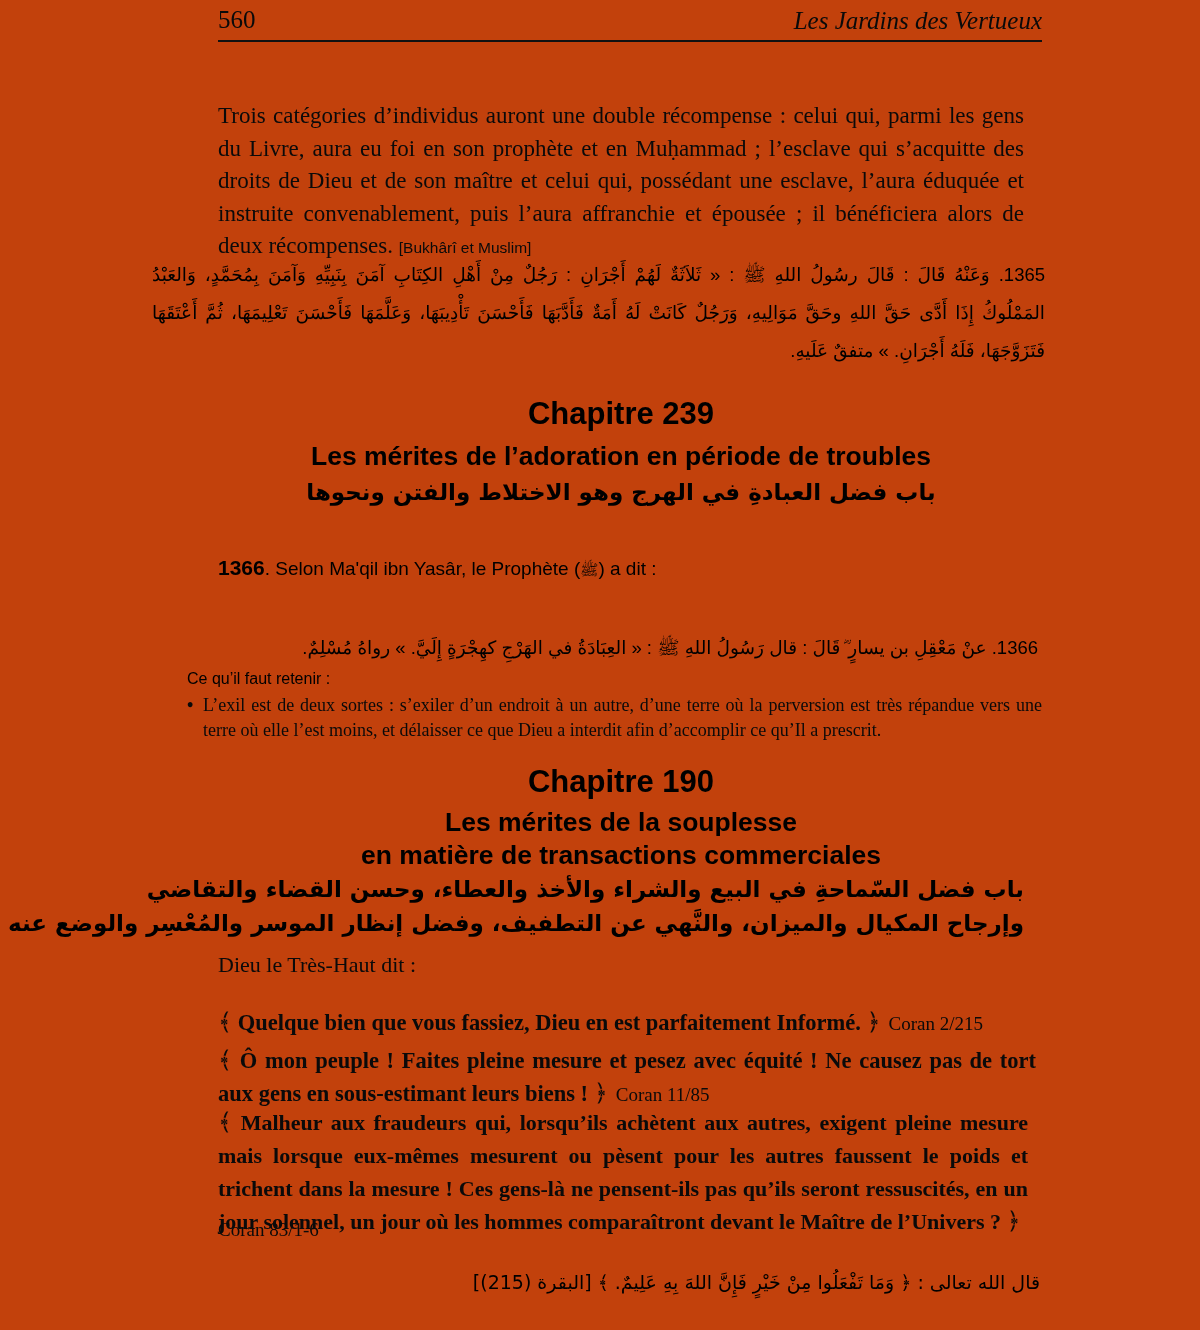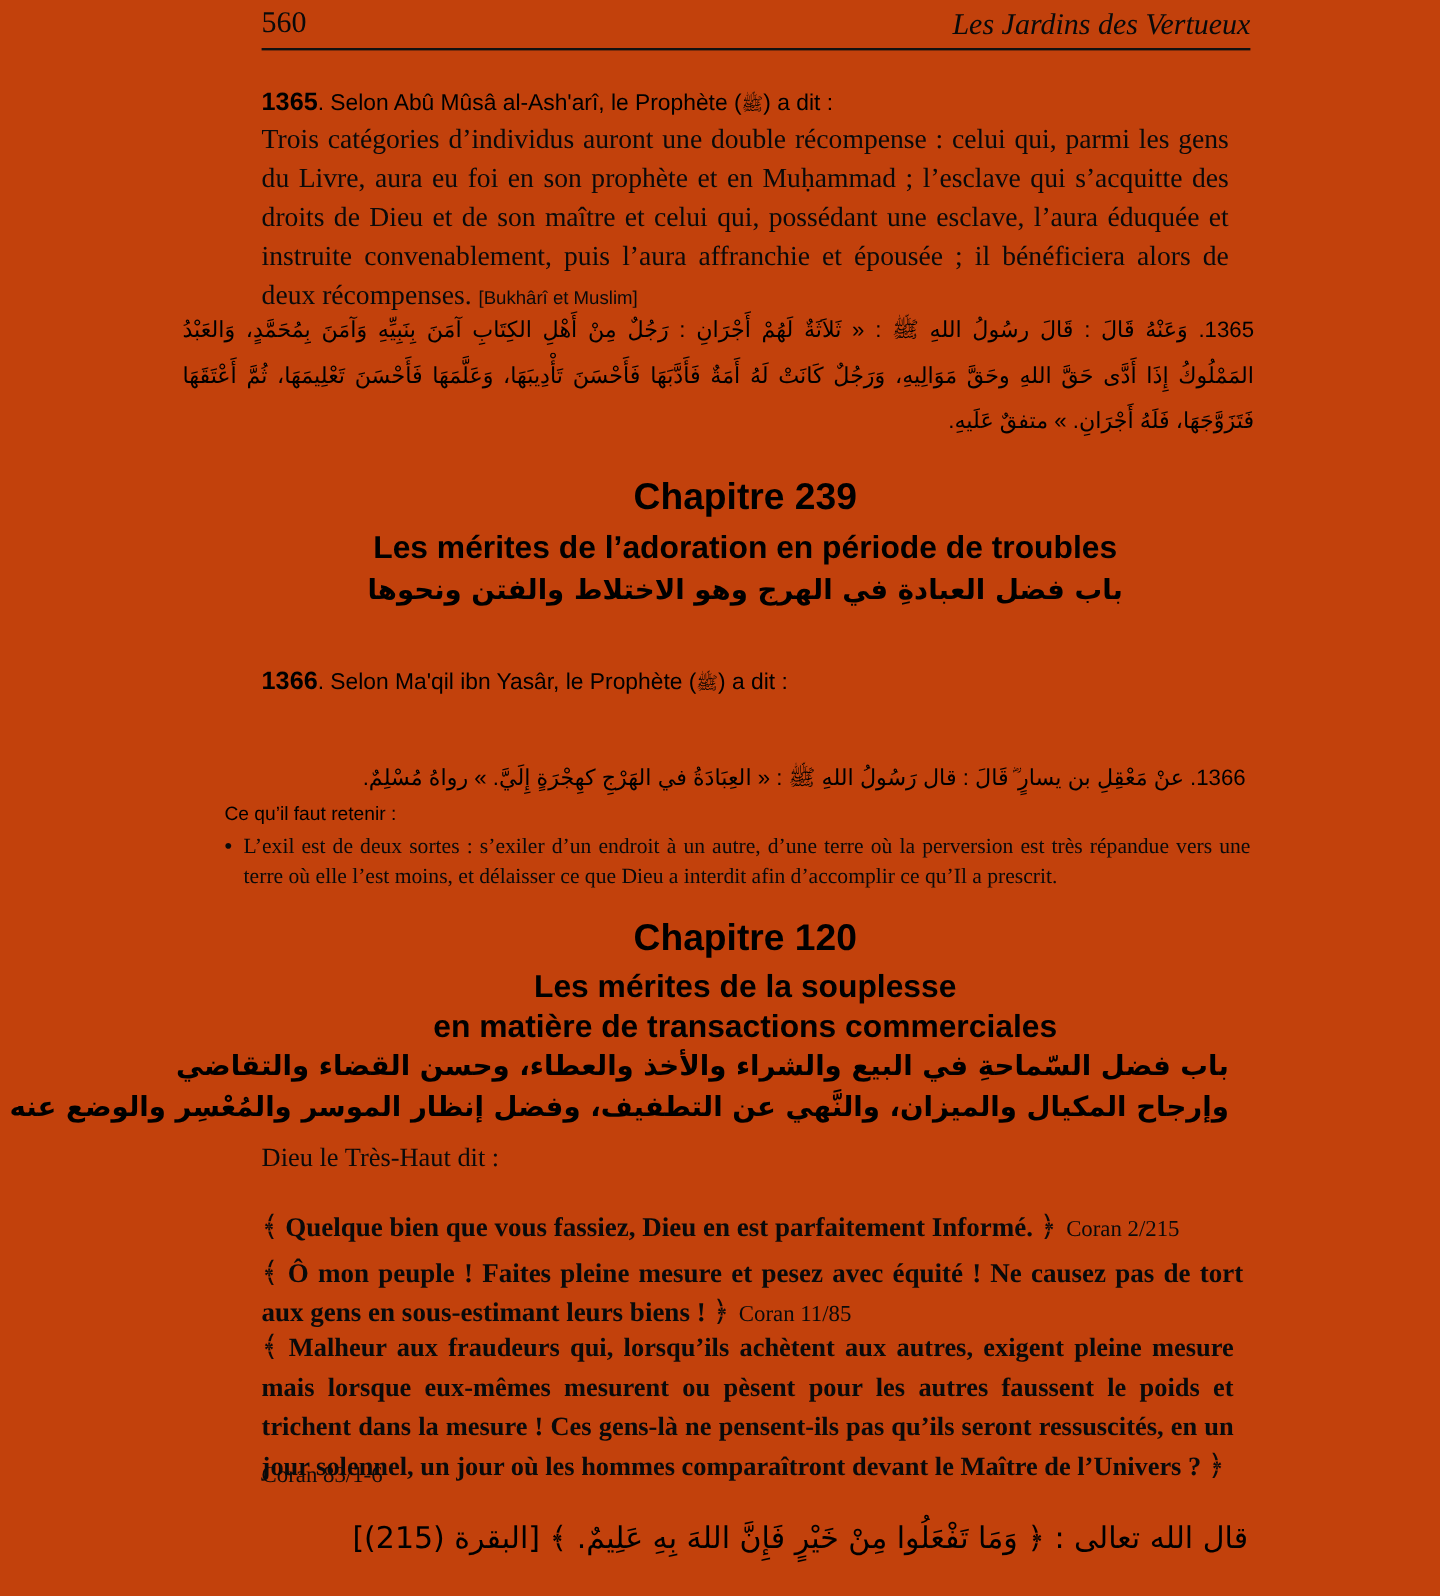--- a/index.html
+++ b/index.html
@@ -61,35 +61,32 @@
 
   .q-intro{left:218px;top:952px;font-size:22px;}
   .quote{left:218px;width:818px;font-weight:bold;font-size:22.5px;line-height:33px;text-align:justify;}
   .q1{top:1006px;}
   .q2{top:1044px;}
   .q3{top:1106px;width:810px;font-size:22px;}
   .qmark{font-family:"DejaVu Sans",sans-serif;font-weight:400;font-size:24px;}
   .qref{font-family:"Liberation Serif","DejaVu Serif",serif;font-weight:400;font-size:19px;margin-left:8px;white-space:nowrap;}
   .qref3{left:218px;top:1219px;font-size:19px;}
 
-  .ar-footer{left:155px;top:1262px;width:885px;font-size:25px;height:40px;line-height:40px;
+  .ar-footer{left:155px;top:1262px;width:885px;font-size:19px;height:40px;line-height:40px;
              font-family:"DejaVu Sans",sans-serif;direction:rtl;text-align:right;color:#000;}
 </style>
 </head>
 <body>
 
 <div class="page">
 
   <div class="abs serif page-num">560</div>
   <div class="abs serif book-title">Les Jardins des Vertueux</div>
   <div class="abs header-rule"></div>
 
-  <div class="abs h-head h1365-head">
-    <span class="h-num">1365</span><span>. Selon Abû Mûsâ al-Ash'arî, le Prophète (</span><span class="pbuh">ﷺ</span><span>) a dit :</span>
-  </div>
   <div class="abs serif p1365">
     <span>Trois catégories d’individus auront une double récompense : celui qui, parmi les gens du Livre, aura eu foi en son prophète et en Muḥammad ; l’esclave qui s’acquitte des droits de Dieu et de son maître et celui qui, possédant une esclave, l’aura éduquée et instruite convenablement, puis l’aura affranchie et épousée ; il bénéficiera alors de deux récompenses. </span><span class="src-tag">[Bukhârî et Muslim]</span>
   </div>
   <div class="abs ar1365">
     <div class="ar-line ar-just">1365. وَعَنْهُ قَالَ : قَالَ رسُولُ اللهِ ﷺ : « ثَلاَثَةٌ لَهُمْ أَجْرَانِ : رَجُلٌ مِنْ أَهْلِ الكِتَابِ آمَنَ بِنَبِيِّهِ وَآمَنَ بِمُحَمَّدٍ، وَالعَبْدُ</div>
     <div class="ar-line ar-just">المَمْلُوكُ إِذَا أَدَّى حَقَّ اللهِ وحَقَّ مَوَالِيهِ، وَرَجُلٌ كَانَتْ لَهُ أَمَةٌ فَأَدَّبَهَا فَأَحْسَنَ تَأْدِيبَهَا، وَعَلَّمَهَا فَأَحْسَنَ تَعْلِيمَهَا، ثُمَّ أَعْتَقَهَا</div>
     <div class="ar-line ar-right">فَتَزَوَّجَهَا، فَلَهُ أَجْرَانِ. » متفقٌ عَلَيهِ.</div>
   </div>
 
   <div class="abs ch-wrap ch239-title ch-title">Chapitre 239</div>
@@ -102,21 +99,21 @@
   <div class="abs ar1366">
     <div class="ar-line ar-right">1366. عنْ مَعْقِلِ بن يسارٍ ؓ قَالَ : قال رَسُولُ اللهِ ﷺ : « العِبَادَةُ في الهَرْجِ كهِجْرَةٍ إِلَيَّ. » رواهُ مُسْلِمٌ.</div>
   </div>
 
   <div class="abs ret-label">Ce qu’il faut retenir :</div>
   <div class="abs serif ret-bullet">
     <div class="ret-dot">•</div>
     <div class="ret-text">L’exil est de deux sortes : s’exiler d’un endroit à un autre, d’une terre où la perversion est très répandue vers une terre où elle l’est moins, et délaisser ce que Dieu a interdit afin d’accomplir ce qu’Il a prescrit.</div>
   </div>
 
-  <div class="abs ch-wrap ch240-title ch-title">Chapitre 120</div>
+  <div class="abs ch-wrap ch240-title ch-title">Chapitre 190</div>
   <div class="abs ch-wrap ch240-sub1 ch-sub">Les mérites de la souplesse</div>
   <div class="abs ch-wrap ch240-sub2 ch-sub">en matière de transactions commerciales</div>
   <div class="abs ch-wrap ch240-ar1 ch-ar">باب فضل السّماحةِ في البيع والشراء والأخذ والعطاء، وحسن القضاء والتقاضي</div>
   <div class="abs ch-wrap ch240-ar2 ch-ar">وإرجاح المكيال والميزان، والنَّهي عن التطفيف، وفضل إنظار الموسر والمُعْسِر والوضع عنه</div>
 
   <div class="abs serif q-intro">Dieu le Très-Haut dit :</div>
 
   <div class="abs serif quote q1">
     <span class="qmark">﴾</span>
     <span>Quelque bien que vous fassiez, Dieu en est parfaitement Informé.</span>

